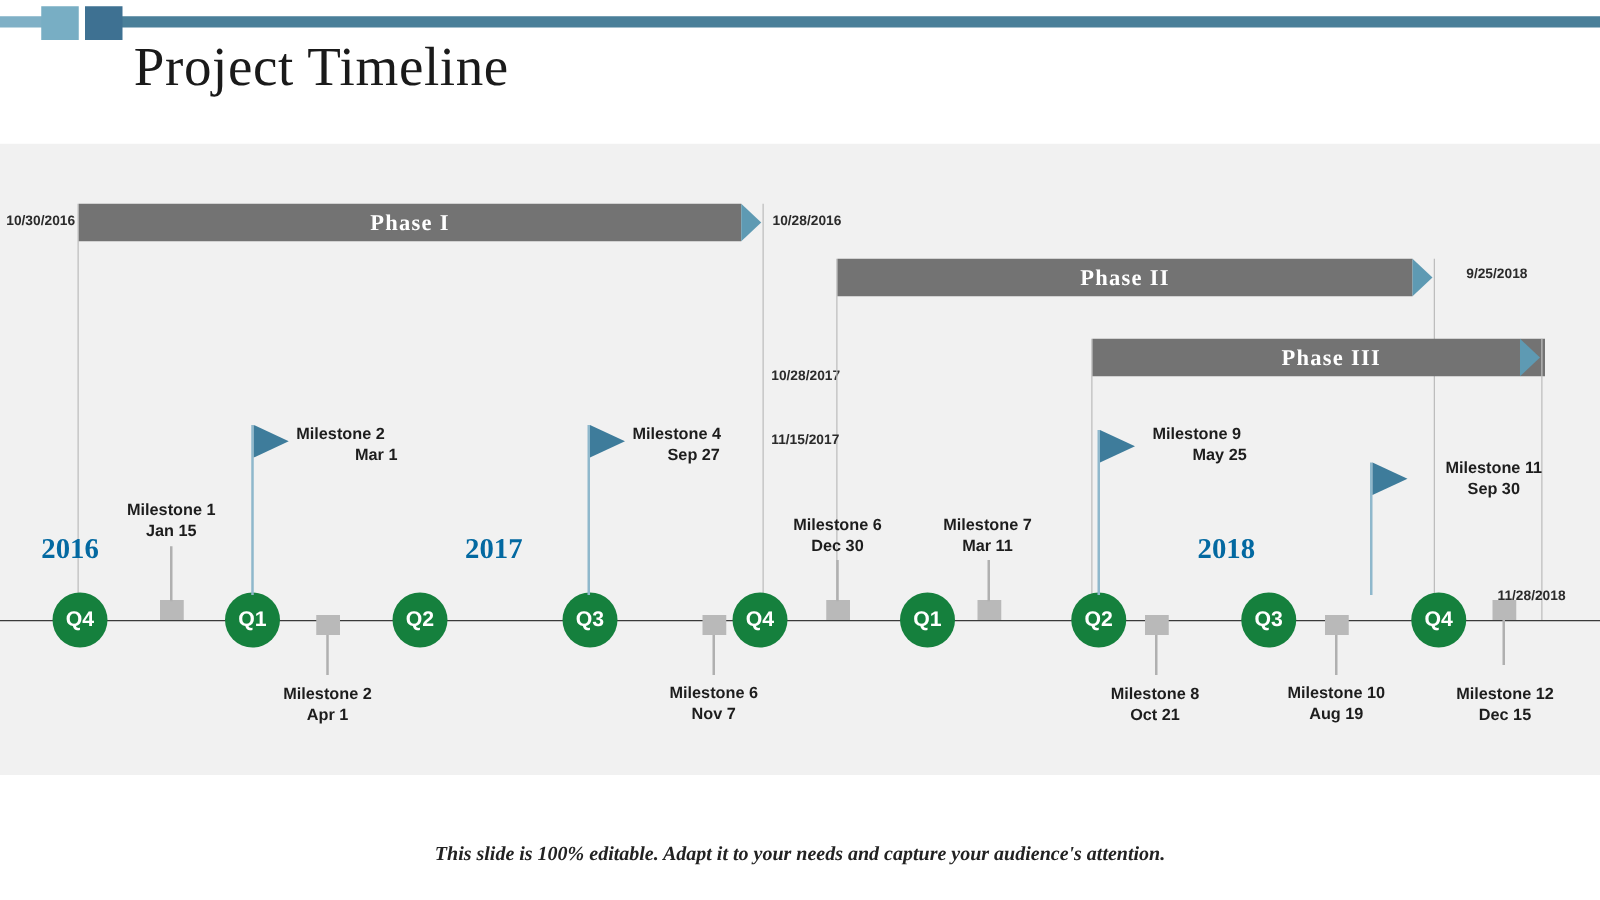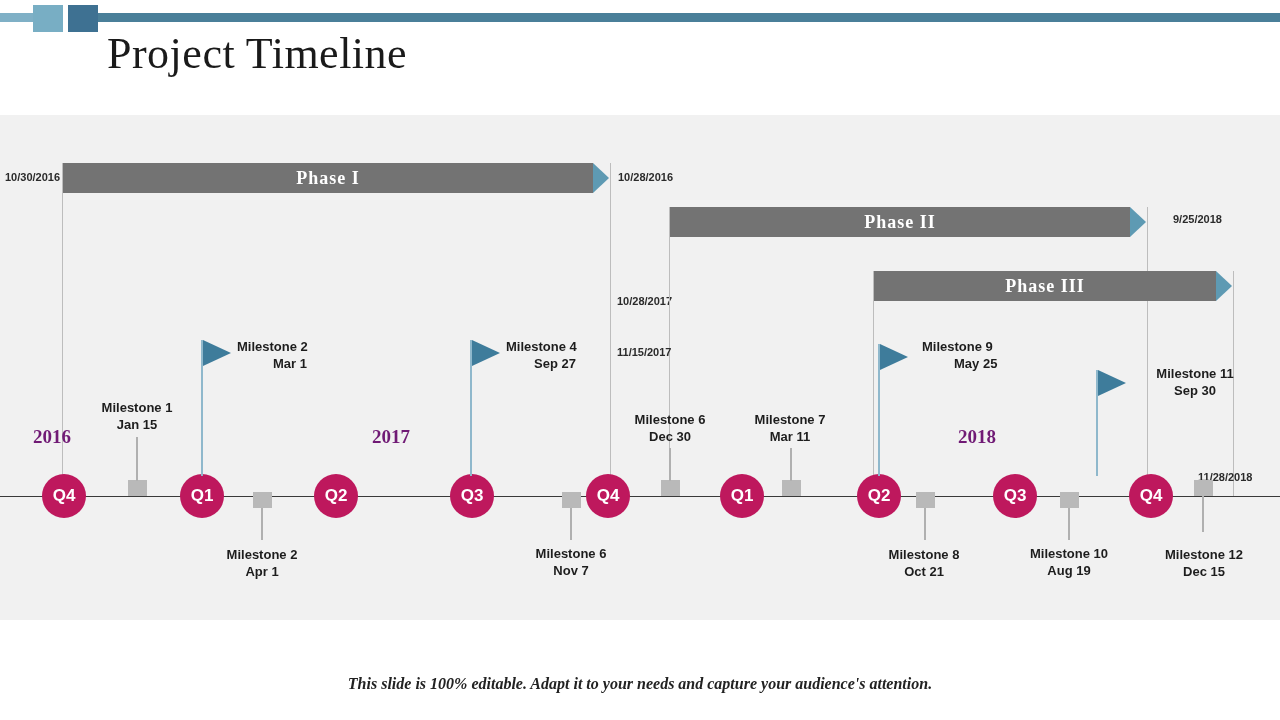--- a/index.html
+++ b/index.html
@@ -33,26 +33,26 @@
     border-top:15px solid transparent;border-bottom:15px solid transparent;
     border-left:16px solid #5E9AB3;
   }
   .phase-date{
     position:absolute;font-size:11px;font-weight:bold;color:#2b2b2b;white-space:nowrap;
   }
   .vline{position:absolute;width:1px;background:#bdbdbd;}
   
   #axis-line{position:absolute;left:0;top:496px;width:1280px;height:1px;background:#3a3a3a;}
   .qtr{
-    position:absolute;width:44px;height:44px;border-radius:50%;background:#be185d;
+    position:absolute;width:44px;height:44px;border-radius:50%;background:#15803d;
     display:flex;align-items:center;justify-content:center;
     color:#ffffff;font-size:17px;font-weight:bold;
   }
   .year-label{
-    position:absolute;font-family:"Liberation Serif", serif;font-weight:bold;font-size:19px;color:#701a75;
+    position:absolute;font-family:"Liberation Serif", serif;font-weight:bold;font-size:23px;color:#0369a1;
   }
   
   .ms-square{position:absolute;width:19px;height:16px;background:#b9b9b9;}
   .ms-stem{position:absolute;width:2px;background:#b0b0b0;}
   .ms-label{
     position:absolute;text-align:center;font-size:13px;font-weight:bold;color:#1d1d1d;
     line-height:17px;white-space:nowrap;
   }
   .ms-label span{display:block;}
   
@@ -92,21 +92,21 @@
 
 <div class="phase-date" style="left:617px;top:295px;">10/28/2017</div>
 <div class="vline" style="left:669px;top:207px;height:289px;"></div>
 <div class="phase-bar" style="left:670px;top:207px;width:460px;">Phase II</div>
 <div class="phase-tip" style="left:1130px;top:207px;"></div>
 <div class="vline" style="left:1147px;top:207px;height:289px;"></div>
 <div class="phase-date" style="left:1157px;top:213px;margin-left:16px;">9/25/2018</div>
 
 <div class="phase-date" style="left:617px;top:346px;">11/15/2017</div>
 <div class="vline" style="left:873px;top:271px;height:225px;"></div>
-<div class="phase-bar" style="left:874px;top:271px;width:342px;">Phase III</div>
+<div class="phase-bar" style="left:874px;top:271px;width:342px;padding-left:20px;">Phase III</div>
 <div class="phase-tip" style="left:1216px;top:271px;"></div>
 <div class="vline" style="left:1233px;top:271px;height:225px;"></div>
 <div class="phase-date" style="left:1198px;top:471px;">11/28/2018</div>
 
 <div id="axis-line"></div>
 
 <div class="year-label" style="left:33px;top:426px;">2016</div>
 <div class="year-label" style="left:372px;top:426px;">2017</div>
 <div class="year-label" style="left:958px;top:426px;">2018</div>
 
@@ -124,21 +124,21 @@
 <div class="ms-stem" style="left:136px;top:437px;height:44px;"></div>
 <div class="ms-label" style="left:76px;top:399px;width:122px;">
   <span>Milestone 1</span>
   <span>Jan 15</span>
 </div>
 
 <div class="flag-pole" style="left:201px;top:340px;height:136px;"></div>
 <div class="flag" style="left:203px;top:340px;"></div>
 <div class="ms-label" style="left:237px;top:338px;width:150px;text-align:left;">
   <span>Milestone 2</span>
-  <span style="margin-left:36px;">Mar 1</span>
+  <span style="margin-left:47px;">Mar 1</span>
 </div>
 
 <div class="ms-square" style="left:253px;top:492px;"></div>
 <div class="ms-stem" style="left:261px;top:508px;height:32px;"></div>
 <div class="ms-label" style="left:201px;top:546px;width:122px;">
   <span>Milestone 2</span>
   <span>Apr 1</span>
 </div>
 
 <div class="flag-pole" style="left:470px;top:340px;height:136px;"></div>

